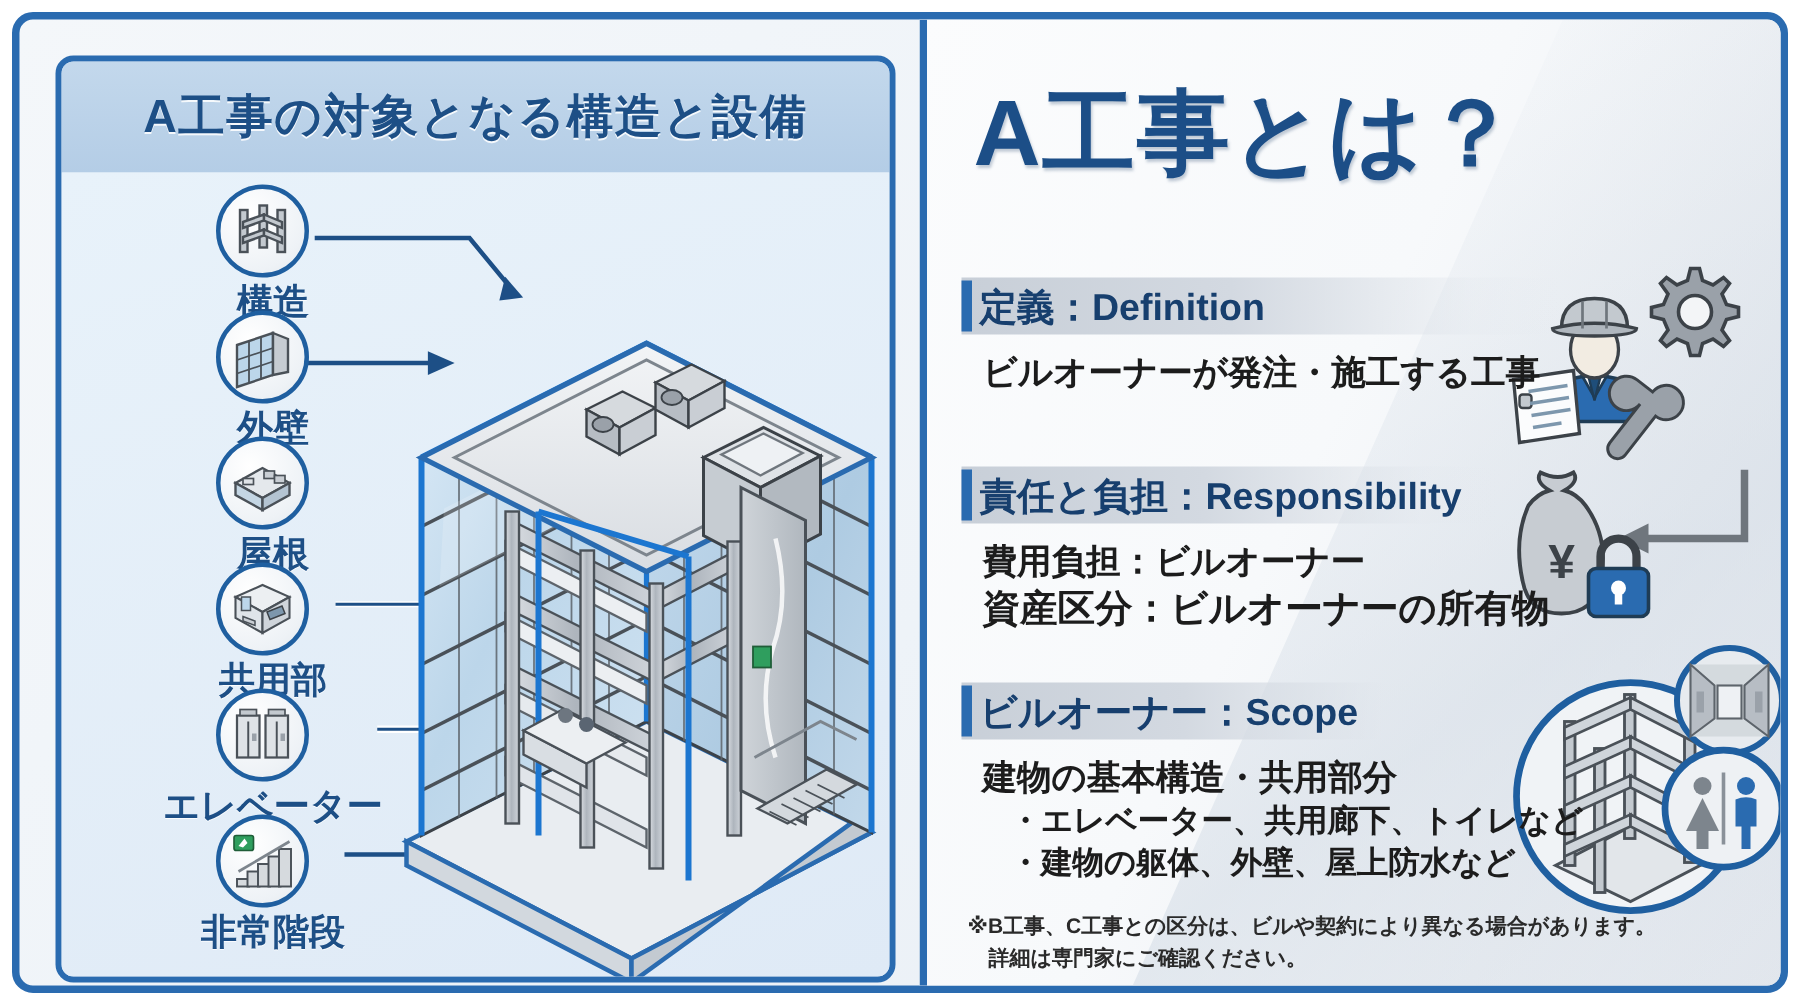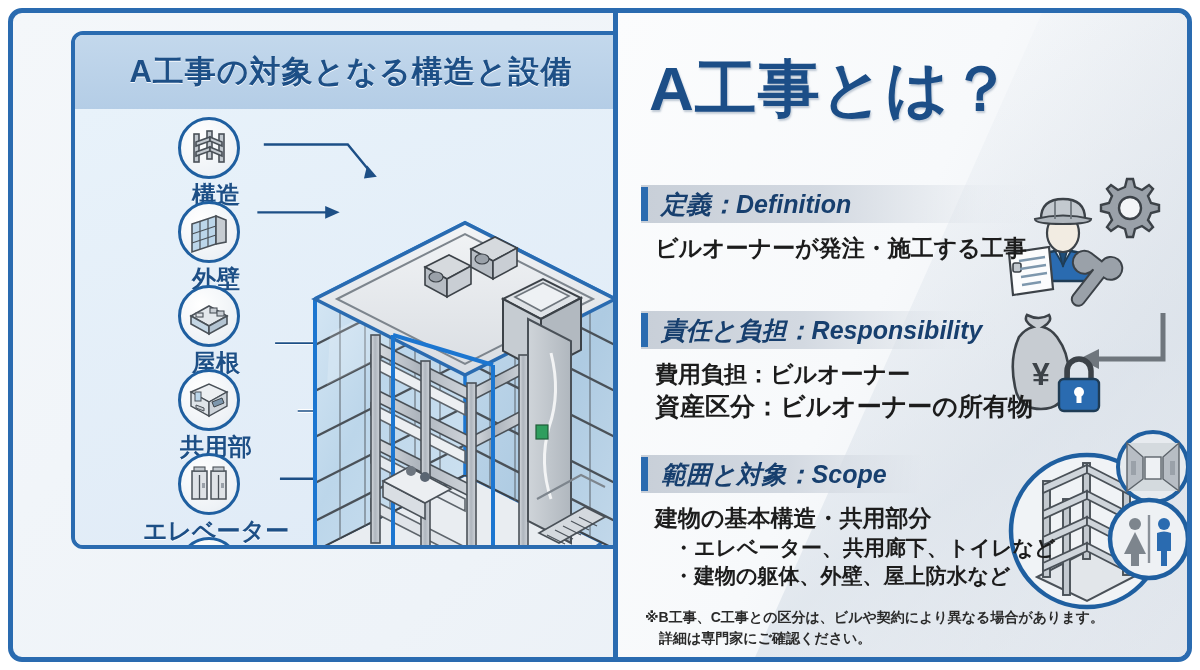--- a/index.html
+++ b/index.html
@@ -25,27 +25,26 @@
     width: 1184px; height: 654px;
     border: 5px solid #2a6bb0;
     border-radius: 14px;
     background: linear-gradient(135deg,#f4f7fa 0%,#eef3f8 55%,#e7edf4 100%);
     overflow: hidden;
   }
 
   
   .left-panel {
     position: absolute;
-    left: 24px; top: 18px;
-    width: 560px; height: 518px;
+    left: 24px; top: 24px;
+    width: 560px; height: 618px;
     border: 4px solid #2a6bb0;
     border-radius: 12px;
     background: #e4eff8;
     overflow: hidden;
-    margin-left: 34px;
   }
   .left-header {
     position: absolute;
     left: 0; top: 0;
     width: 100%; height: 74px;
     background: linear-gradient(180deg,#c3d8ec 0%,#b4cde6 100%);
     display: flex; align-items: center; justify-content: center;
   }
   .left-header-title {
     font-size: 31px;
@@ -148,22 +147,21 @@
     left: 28px;
     width: 400px;
     z-index: 3;
   }
   .section-head {
     position: relative;
     height: 38px;
     display: flex;
     align-items: center;
     background: linear-gradient(90deg,#c8cfd8 0%,#d3d9e1 45%,rgba(226,231,237,.25) 85%,rgba(236,239,243,0) 100%);
-    padding-left: 20px;
-    font-style: italic;
+    padding-left: 12px;
   }
   .section-head::before {
     content:"";
     position:absolute;
     left:0; top:2px;
     width:7px; height:34px;
     background:#2a6bb0;
   }
   .section-head-text {
     font-size: 25px;
@@ -521,21 +519,21 @@
           <span class="section-head-text">責任と負担：Responsibility</span>
         </div>
         <div class="section-body">
           <div class="body-line">費用負担：ビルオーナー</div>
           <div class="body-line sub">資産区分：ビルオーナーの所有物</div>
         </div>
       </div>
 
       <div class="section" style="top:442px;">
         <div class="section-head" style="width:330px;">
-          <span class="section-head-text">範囲と対象：Scope</span>
+          <span class="section-head-text">ビルオーナー：Scope</span>
         </div>
         <div class="section-body">
           <div class="body-line">建物の基本構造・共用部分</div>
           <div class="bullet-line">・エレベーター、共用廊下、トイレなど</div>
           <div class="bullet-line">・建物の躯体、外壁、屋上防水など</div>
         </div>
       </div>
 
       <div class="footnote">
         <div class="footnote-line">※B工事、C工事との区分は、ビルや契約により異なる場合があります。</div>

